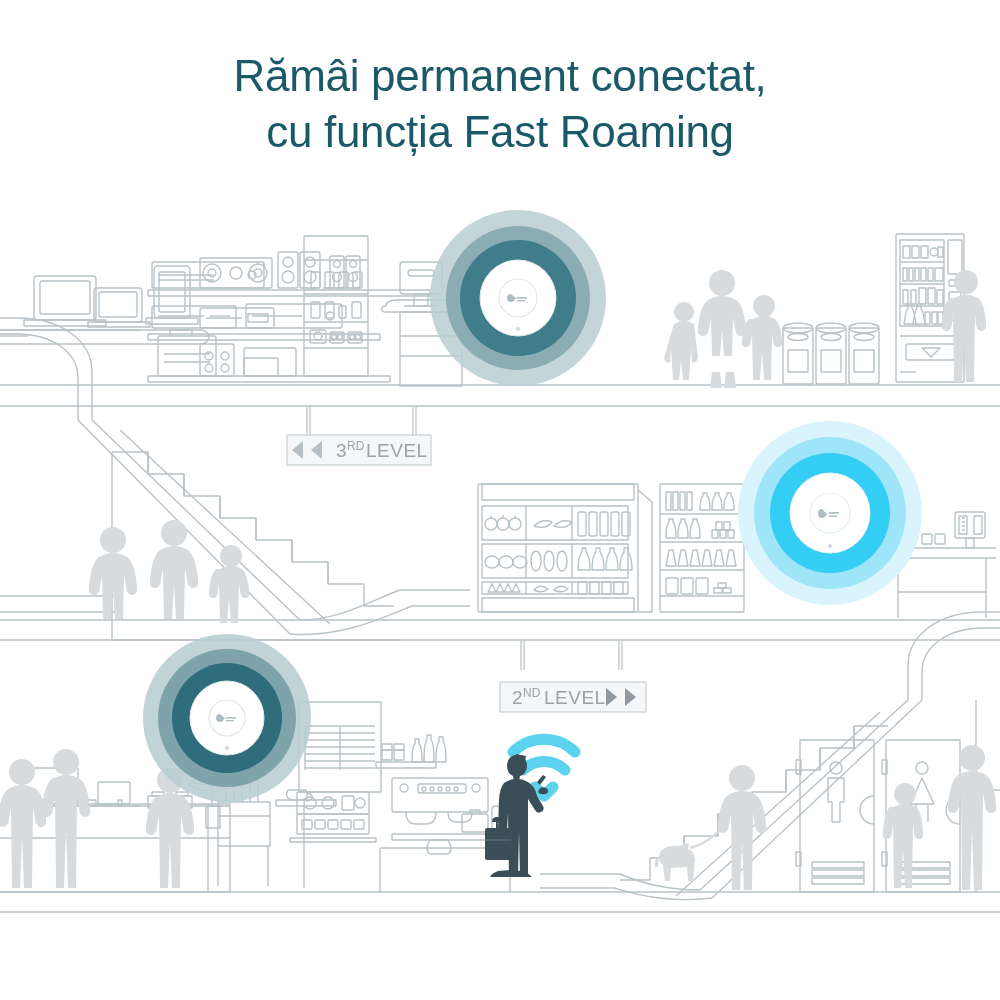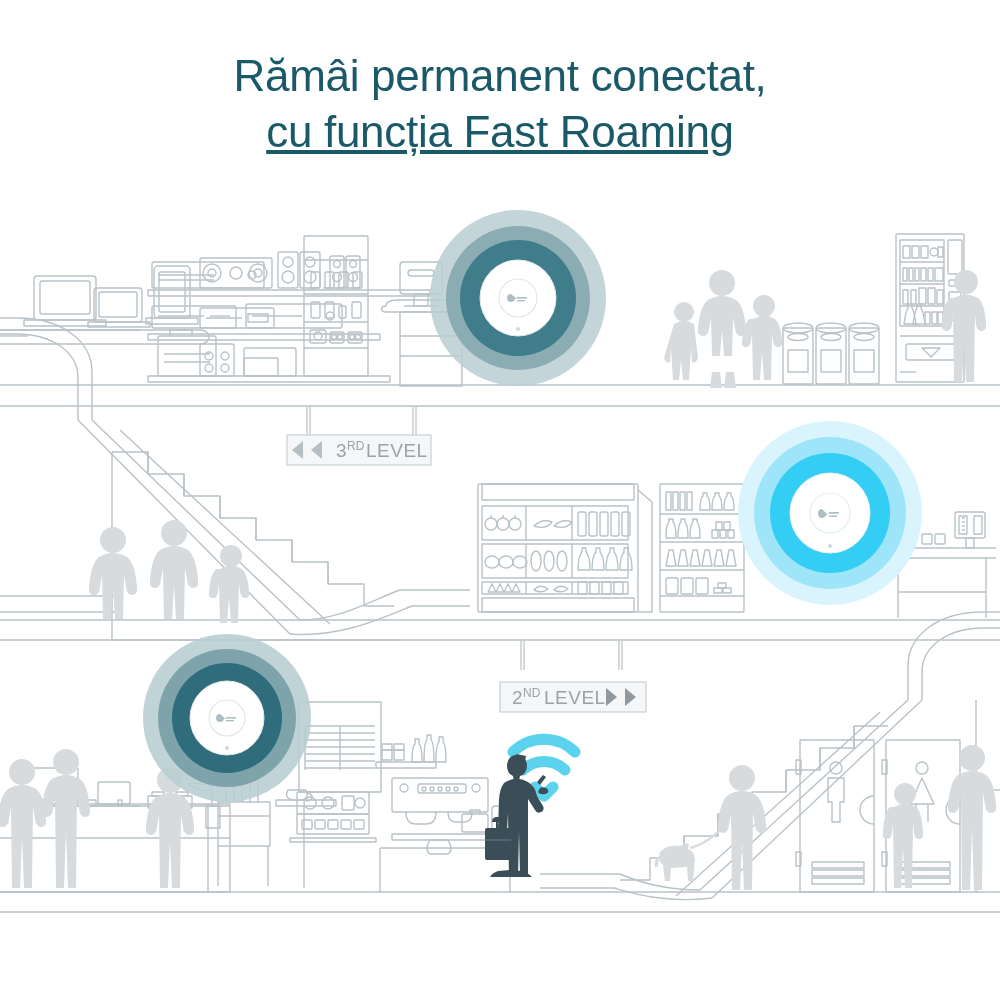--- a/index.html
+++ b/index.html
@@ -4,21 +4,21 @@
 <style>
   html,body{margin:0;padding:0;background:#ffffff;}
   body{width:1000px;height:1000px;overflow:hidden;
        font-family:"Liberation Sans","DejaVu Sans",sans-serif;}
   #stage{position:relative;width:1000px;height:1000px;background:#ffffff;}
   .headline{
     position:absolute;left:0;top:48px;width:1000px;text-align:center;
     color:#1a5968;font-size:44px;line-height:1.28;font-weight:400;
     letter-spacing:-0.3px;
   }
-  .headline .l2{display:block;text-decoration:underline;}
+  .headline .l2{display:block;}
   #scene{position:absolute;left:0;top:0;width:1000px;height:1000px;}
   .sign-text{font-size:19px;fill:#9aa3a8;font-family:"Liberation Sans",sans-serif;letter-spacing:0.5px;}
   .sign-sup{font-size:12px;fill:#9aa3a8;font-family:"Liberation Sans",sans-serif;}
 </style>
 </head>
 <body>
 
 <div id="stage">
 
   <div class="headline">

